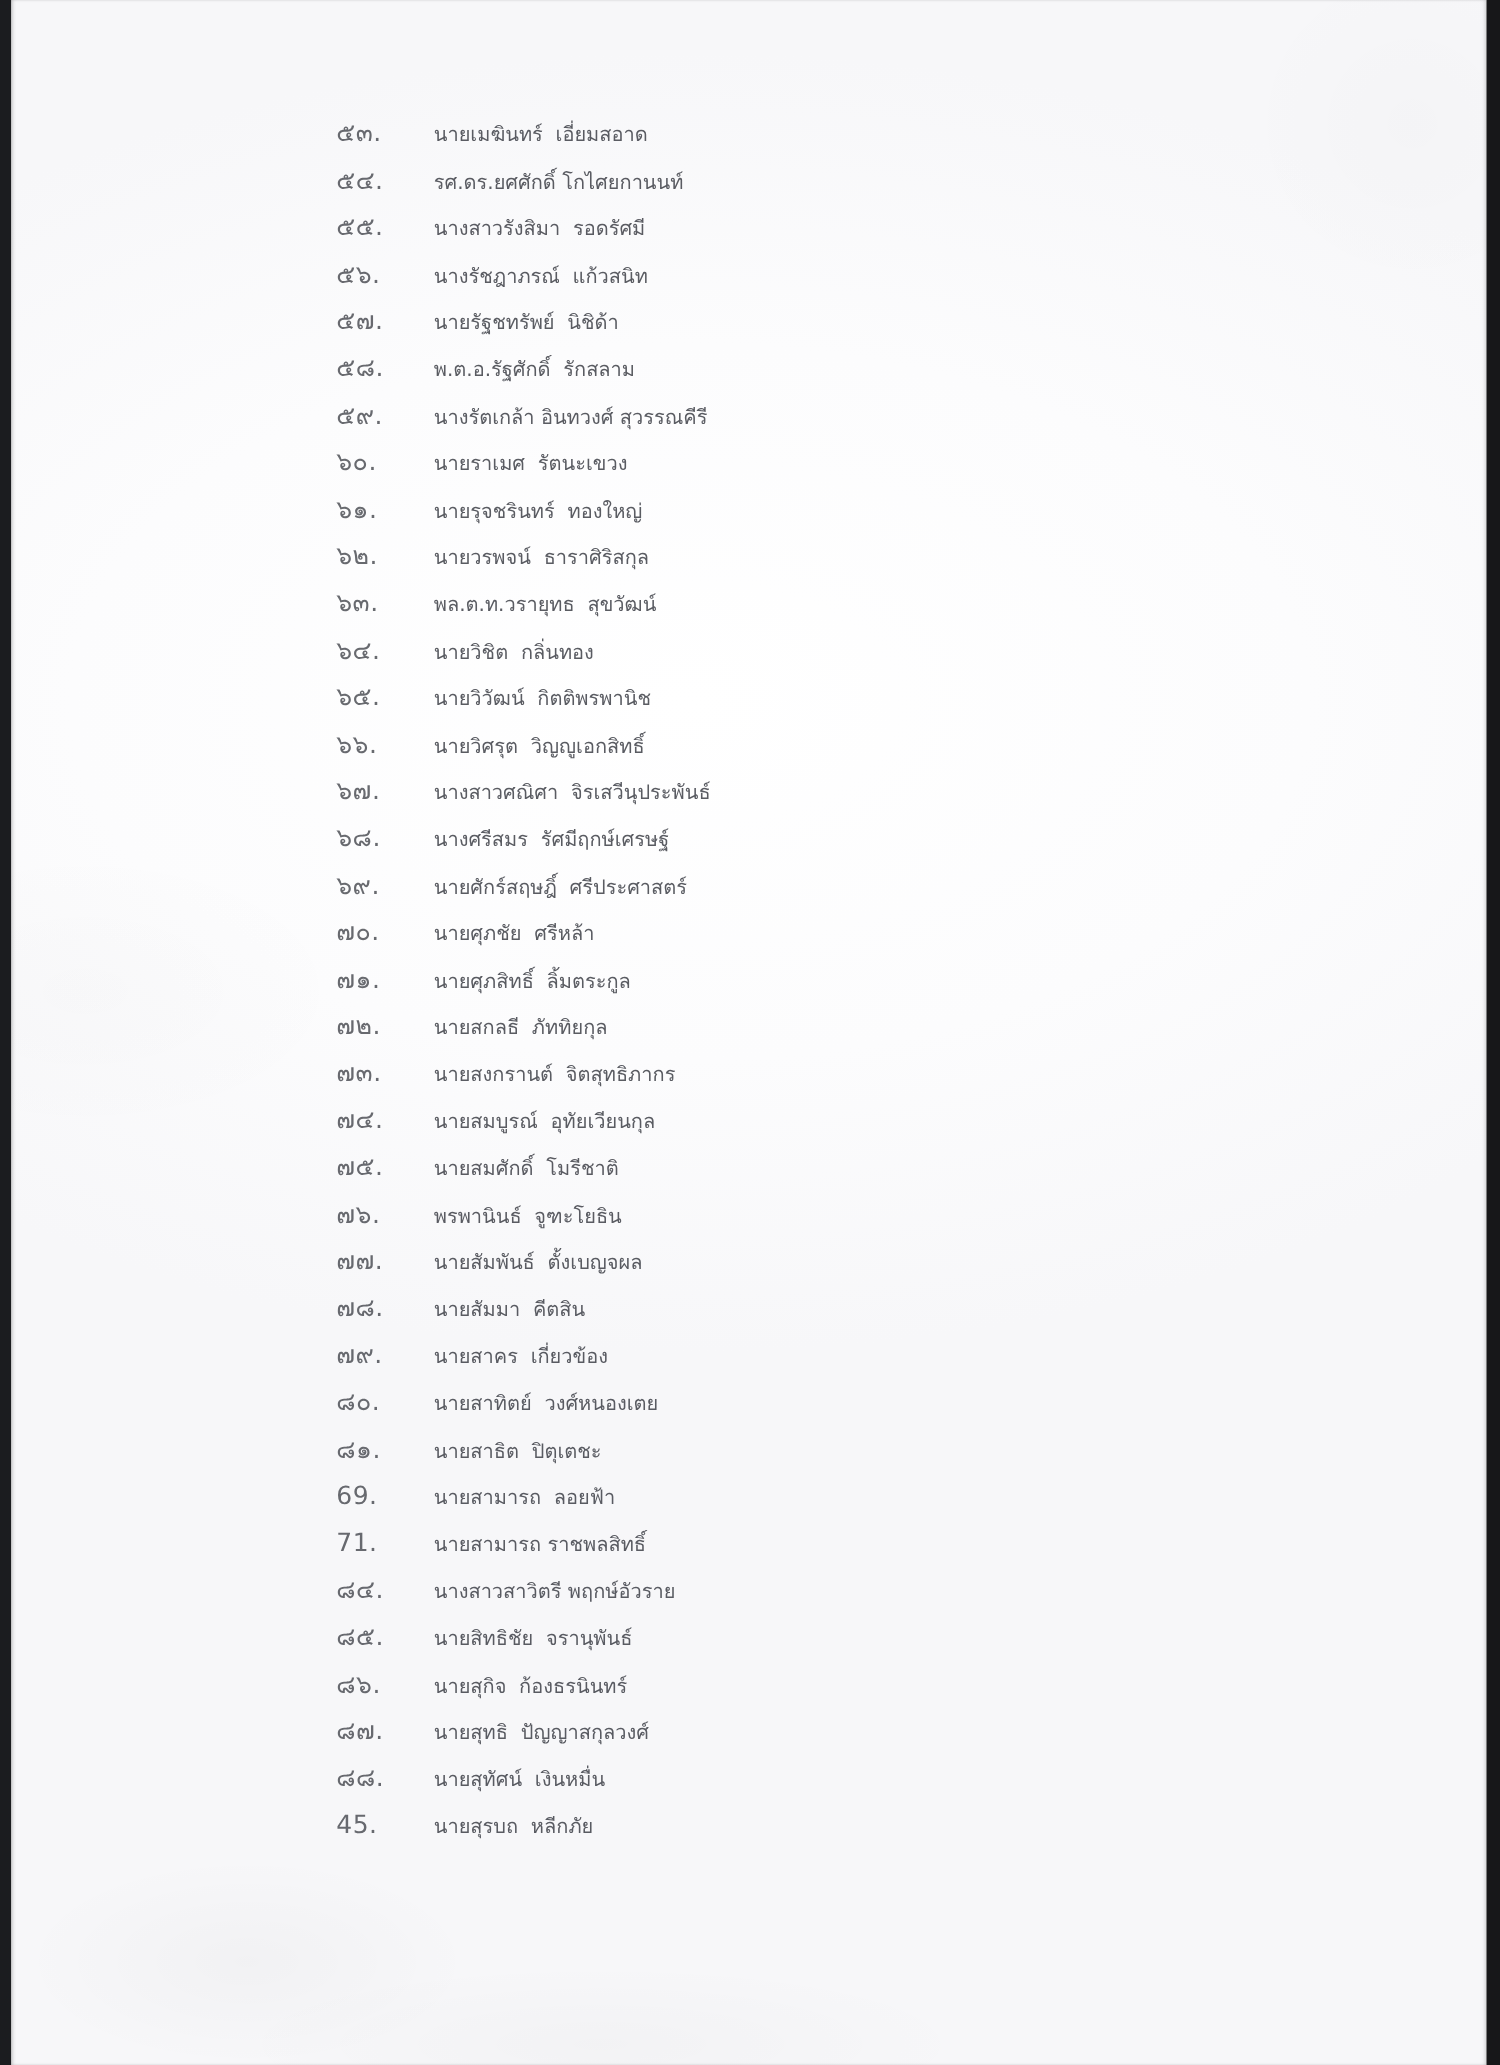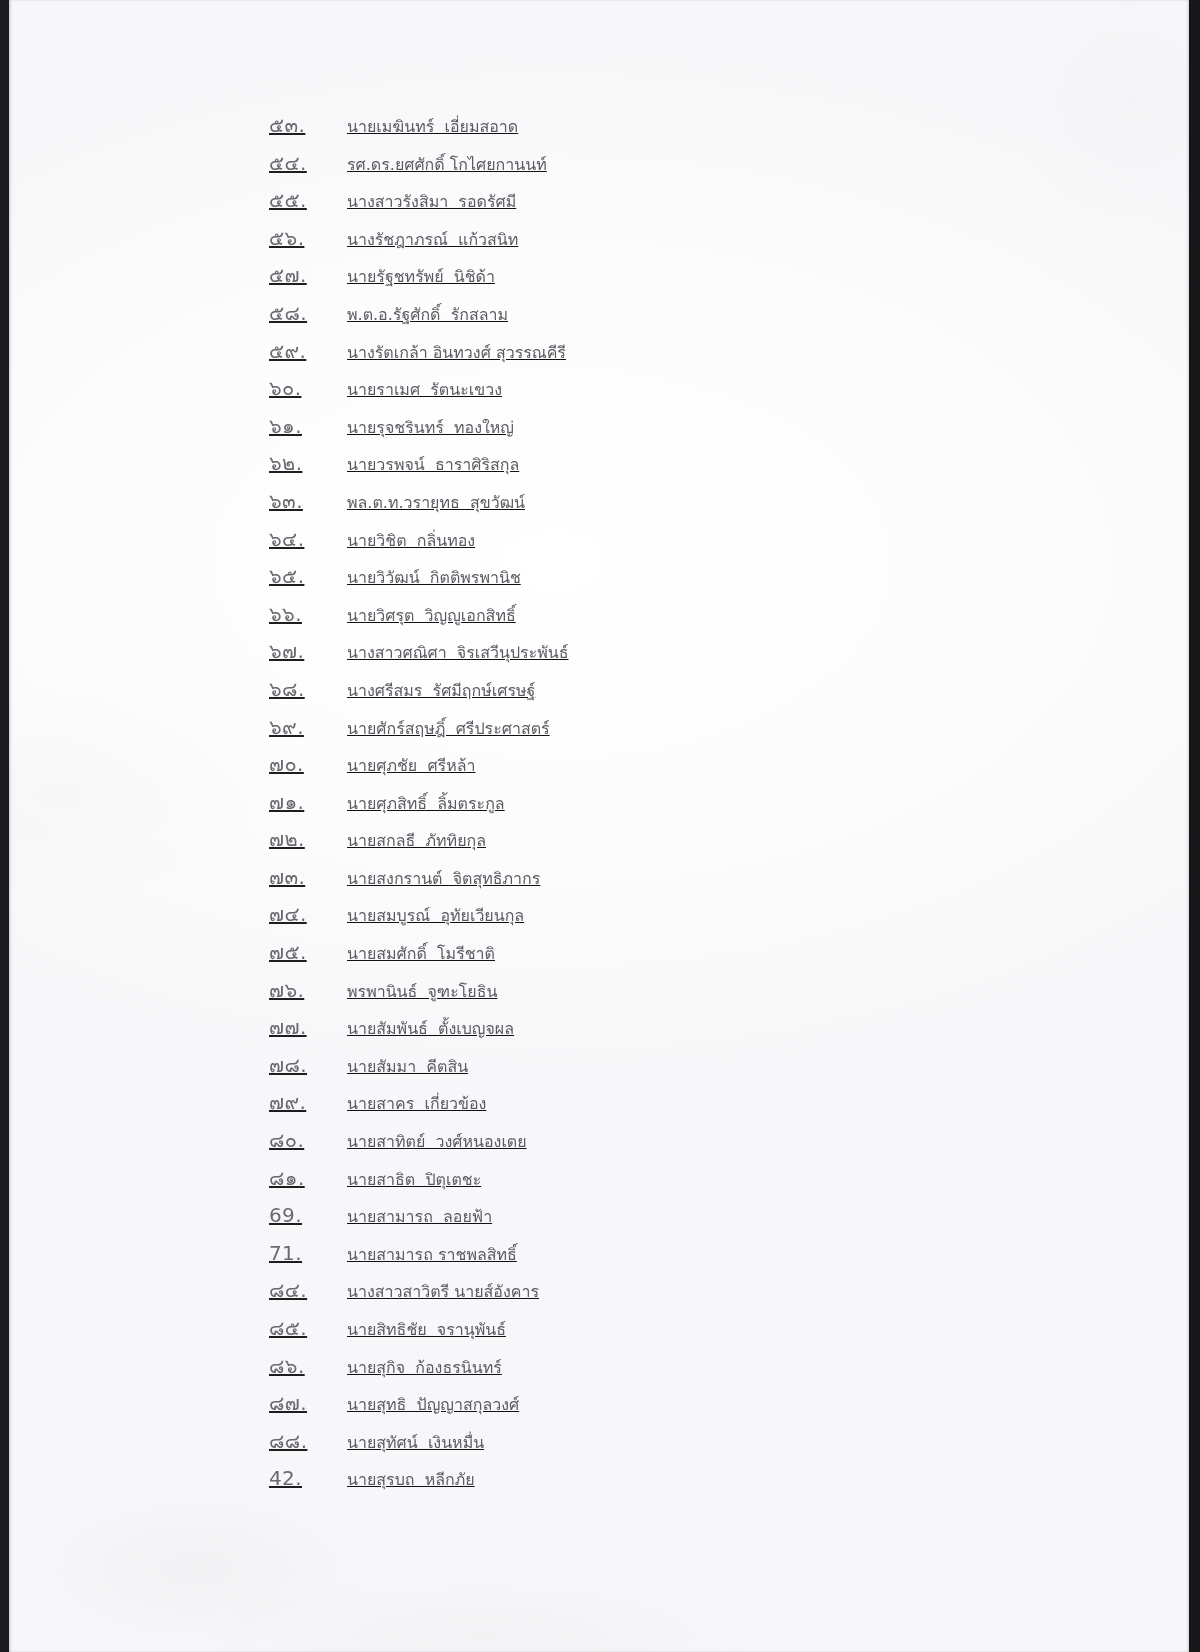--- a/index.html
+++ b/index.html
@@ -56,23 +56,22 @@
     background:
       radial-gradient(ellipse 260px 120px at 16% 95%, rgba(0,0,0,.022), rgba(0,0,0,0) 70%),
       radial-gradient(ellipse 420px 90px at 40% 99%, rgba(0,0,0,.018), rgba(0,0,0,0) 72%),
       radial-gradient(ellipse 200px 200px at 95% 6%, rgba(0,0,0,.012), rgba(0,0,0,0) 70%),
       radial-gradient(ellipse 300px 160px at 5% 48%, rgba(0,0,0,.010), rgba(0,0,0,0) 75%);
   }
 
   .list-block {
     position: absolute;
     left: 252px;
-    top: 115px;
+    top: 96px;
     width: 760px;
-    text-decoration: underline;
   }
 
   .name-row {
     display: flex;
     align-items: baseline;
     height: 37.6px;
   }
   .row-num {
     flex: 0 0 78px;
     text-align: left;
@@ -225,36 +224,36 @@
       <div class="name-row">
         <span class="row-num">69.</span>
         <span class="row-name">นายสามารถ  ลอยฟ้า</span>
       </div>
       <div class="name-row">
         <span class="row-num">71.</span>
         <span class="row-name">นายสามารถ ราชพลสิทธิ์</span>
       </div>
       <div class="name-row">
         <span class="row-num">๘๔.</span>
-        <span class="row-name">นางสาวสาวิตรี นายส์อังคาร</span>
+        <span class="row-name">นางสาวสาวิตรี พฤกษ์อัวราย</span>
       </div>
       <div class="name-row">
         <span class="row-num">๘๕.</span>
         <span class="row-name">นายสิทธิชัย  จรานุพันธ์</span>
       </div>
       <div class="name-row">
         <span class="row-num">๘๖.</span>
         <span class="row-name">นายสุกิจ  ก้องธรนินทร์</span>
       </div>
       <div class="name-row">
         <span class="row-num">๘๗.</span>
         <span class="row-name">นายสุทธิ  ปัญญาสกุลวงศ์</span>
       </div>
       <div class="name-row">
         <span class="row-num">๘๘.</span>
         <span class="row-name">นายสุทัศน์  เงินหมื่น</span>
       </div>
       <div class="name-row">
-        <span class="row-num">42.</span>
+        <span class="row-num">45.</span>
         <span class="row-name">นายสุรบถ  หลีกภัย</span>
       </div>
     </div>
 </div>
 
 </body></html>

